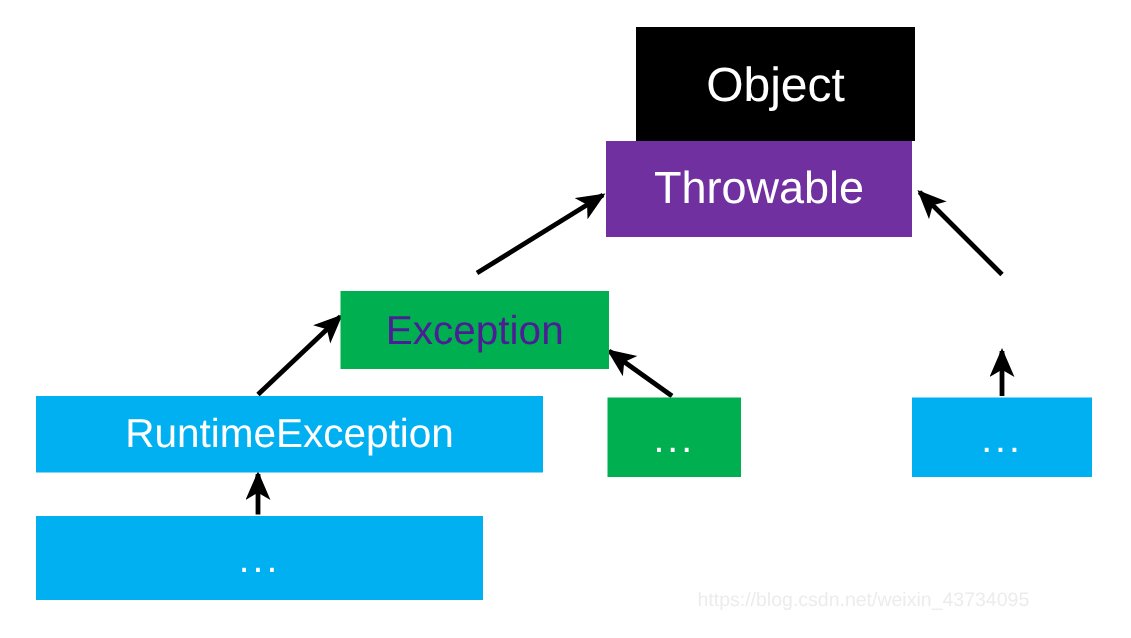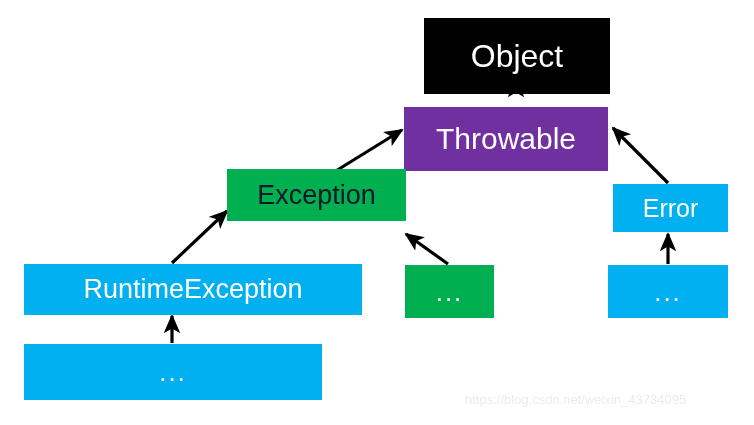--- a/index.html
+++ b/index.html
@@ -66,28 +66,25 @@
         <line x1="172" y1="263" x2="227" y2="211" stroke="#000000" stroke-width="3.2" marker-end="url(#arrowhead)"></line>
         <line x1="448" y1="264" x2="406" y2="234" stroke="#000000" stroke-width="3.2" marker-end="url(#arrowhead)"></line>
         <line x1="668" y1="264" x2="668" y2="234" stroke="#000000" stroke-width="3.2" marker-end="url(#arrowhead)"></line>
         <line x1="172" y1="343" x2="172" y2="316" stroke="#000000" stroke-width="3.2" marker-end="url(#arrowhead)"></line>
       </g>
   </svg>
 
   <div class="node" style="left: 424px; top: 18px; width: 186px; height: 76px; background: rgb(0, 0, 0); font-size: 32px; color: rgb(255, 255, 255);">
     <span>Object</span>
   </div>
-  <div class="node" style="left: 404px; top: 94px; width: 204px; height: 64px; background: rgb(112, 48, 160); font-size: 30px; color: rgb(255, 255, 255); margin-top: 13px;">
+  <div class="node" style="left: 404px; top: 94px; width: 204px; height: 64px; background: rgb(112, 48, 160); font-size: 30px; color: rgb(255, 255, 255);">
     <span>Throwable</span>
   </div>
-  <div class="node" style="left: 227px; top: 169px; width: 179px; height: 52px; background: rgb(0, 176, 80); font-size: 27px; color: #0f172a;">
+  <div class="node" style="left: 227px; top: 194px; width: 179px; height: 52px; background: rgb(0, 176, 80); font-size: 27px; color: #4c1d95;">
     <span>Exception</span>
-  </div>
-  <div class="node" style="left: 613px; top: 184px; width: 115px; height: 48px; background: rgb(0, 176, 240); font-size: 25px; color: rgb(255, 255, 255);">
-    <span>Error</span>
   </div>
   <div class="node" style="left: 24px; top: 264px; width: 338px; height: 51px; background: rgb(0, 176, 240); font-size: 27px; color: rgb(255, 255, 255);">
     <span>RuntimeException</span>
   </div>
   <div class="node ellipsis" style="left: 405px; top: 265px; width: 89px; height: 53px; background: rgb(0, 176, 80); font-size: 26px; color: rgb(255, 255, 255);">
     <span>...</span>
   </div>
   <div class="node ellipsis" style="left: 608px; top: 265px; width: 120px; height: 53px; background: rgb(0, 176, 240); font-size: 26px; color: rgb(255, 255, 255);">
     <span>...</span>
   </div>

